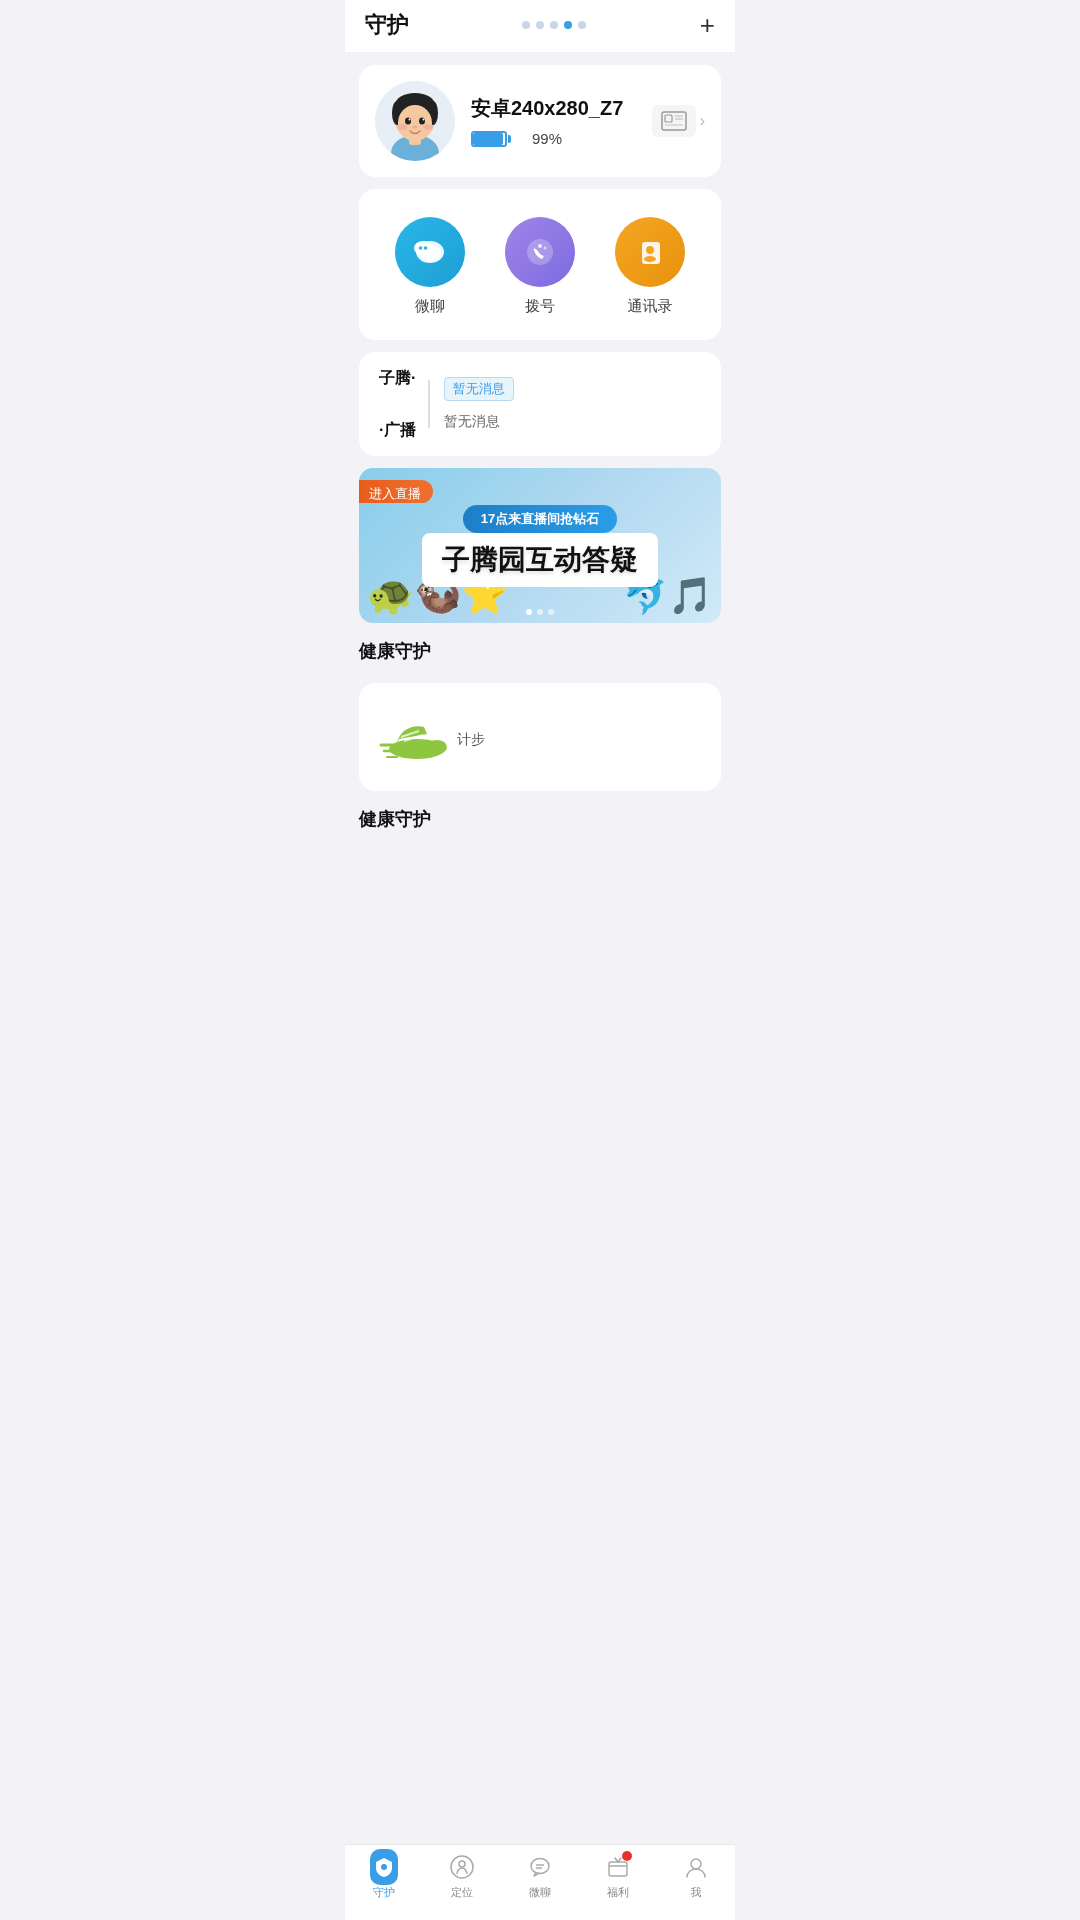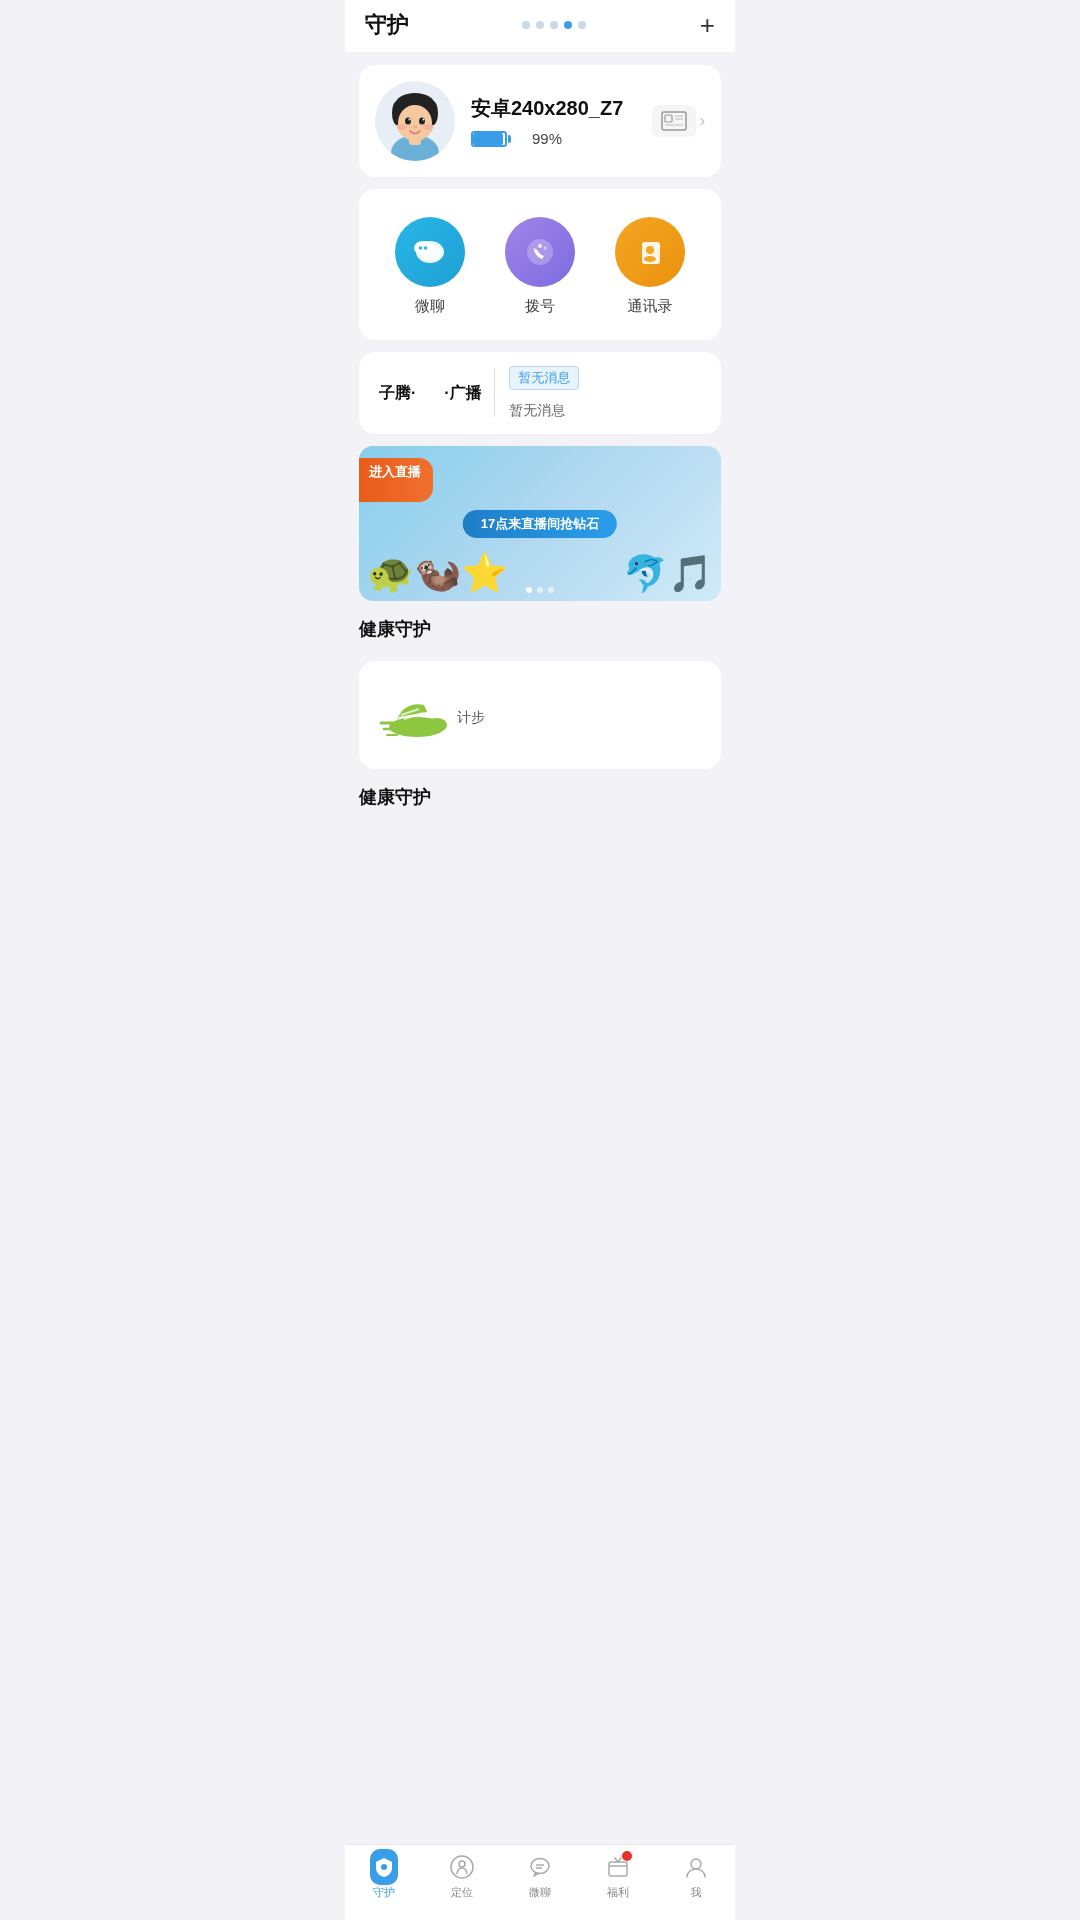--- a/index.html
+++ b/index.html
@@ -208,22 +208,22 @@
       align-items: center;
       justify-content: center;
     }
     .banner-live-btn {
       position: absolute;
       left: 0;
       top: 12px;
       background: linear-gradient(90deg, #e85c1a, #f07030);
       color: #fff;
       font-size: 13px;
-      font-weight: 700;
-      padding: 5px 12px 21px 10px;
+      font-weight: 400;
+      padding: 5px 12px 0 10px;
       border-radius: 0 14px 14px 0;
       z-index: 2;
     }
     .banner-center {
       position: absolute;
       left: 50%;
       transform: translateX(-50%);
       display: flex;
       flex-direction: column;
       align-items: center;
@@ -369,21 +369,21 @@
 
     
     .broadcast-card-row {
       display: flex;
       align-items: center;
       gap: 0;
       padding: 14px 20px;
     }
     .broadcast-title-block {
       display: flex;
-      flex-direction: row;
+      flex-direction: column;
       font-size: 16px;
       font-weight: 800;
       color: #111;
       line-height: 1.5;
       margin-right: 12px;
       white-space: nowrap;
       gap: 28px;
     }
     .broadcast-sep {
       width: 1.5px;
@@ -537,20 +537,21 @@
   </div>
 
   <div class="banner-card">
     <div class="banner-inner">
       <div class="banner-live-btn">进入直播</div>
 
       <div class="banner-creatures-left">🐢🦦⭐</div>
 
       <div class="banner-center">
         <div class="banner-subtitle">17点来直播间抢钻石</div>
+        <div class="banner-main-text">子腾园互动答疑</div>
       </div>
 
       <div class="banner-creatures-right">🐬🎵</div>
 
       <div class="banner-dots">
         <div class="banner-dot active"></div>
         <div class="banner-dot"></div>
         <div class="banner-dot"></div>
       </div>
     </div>

